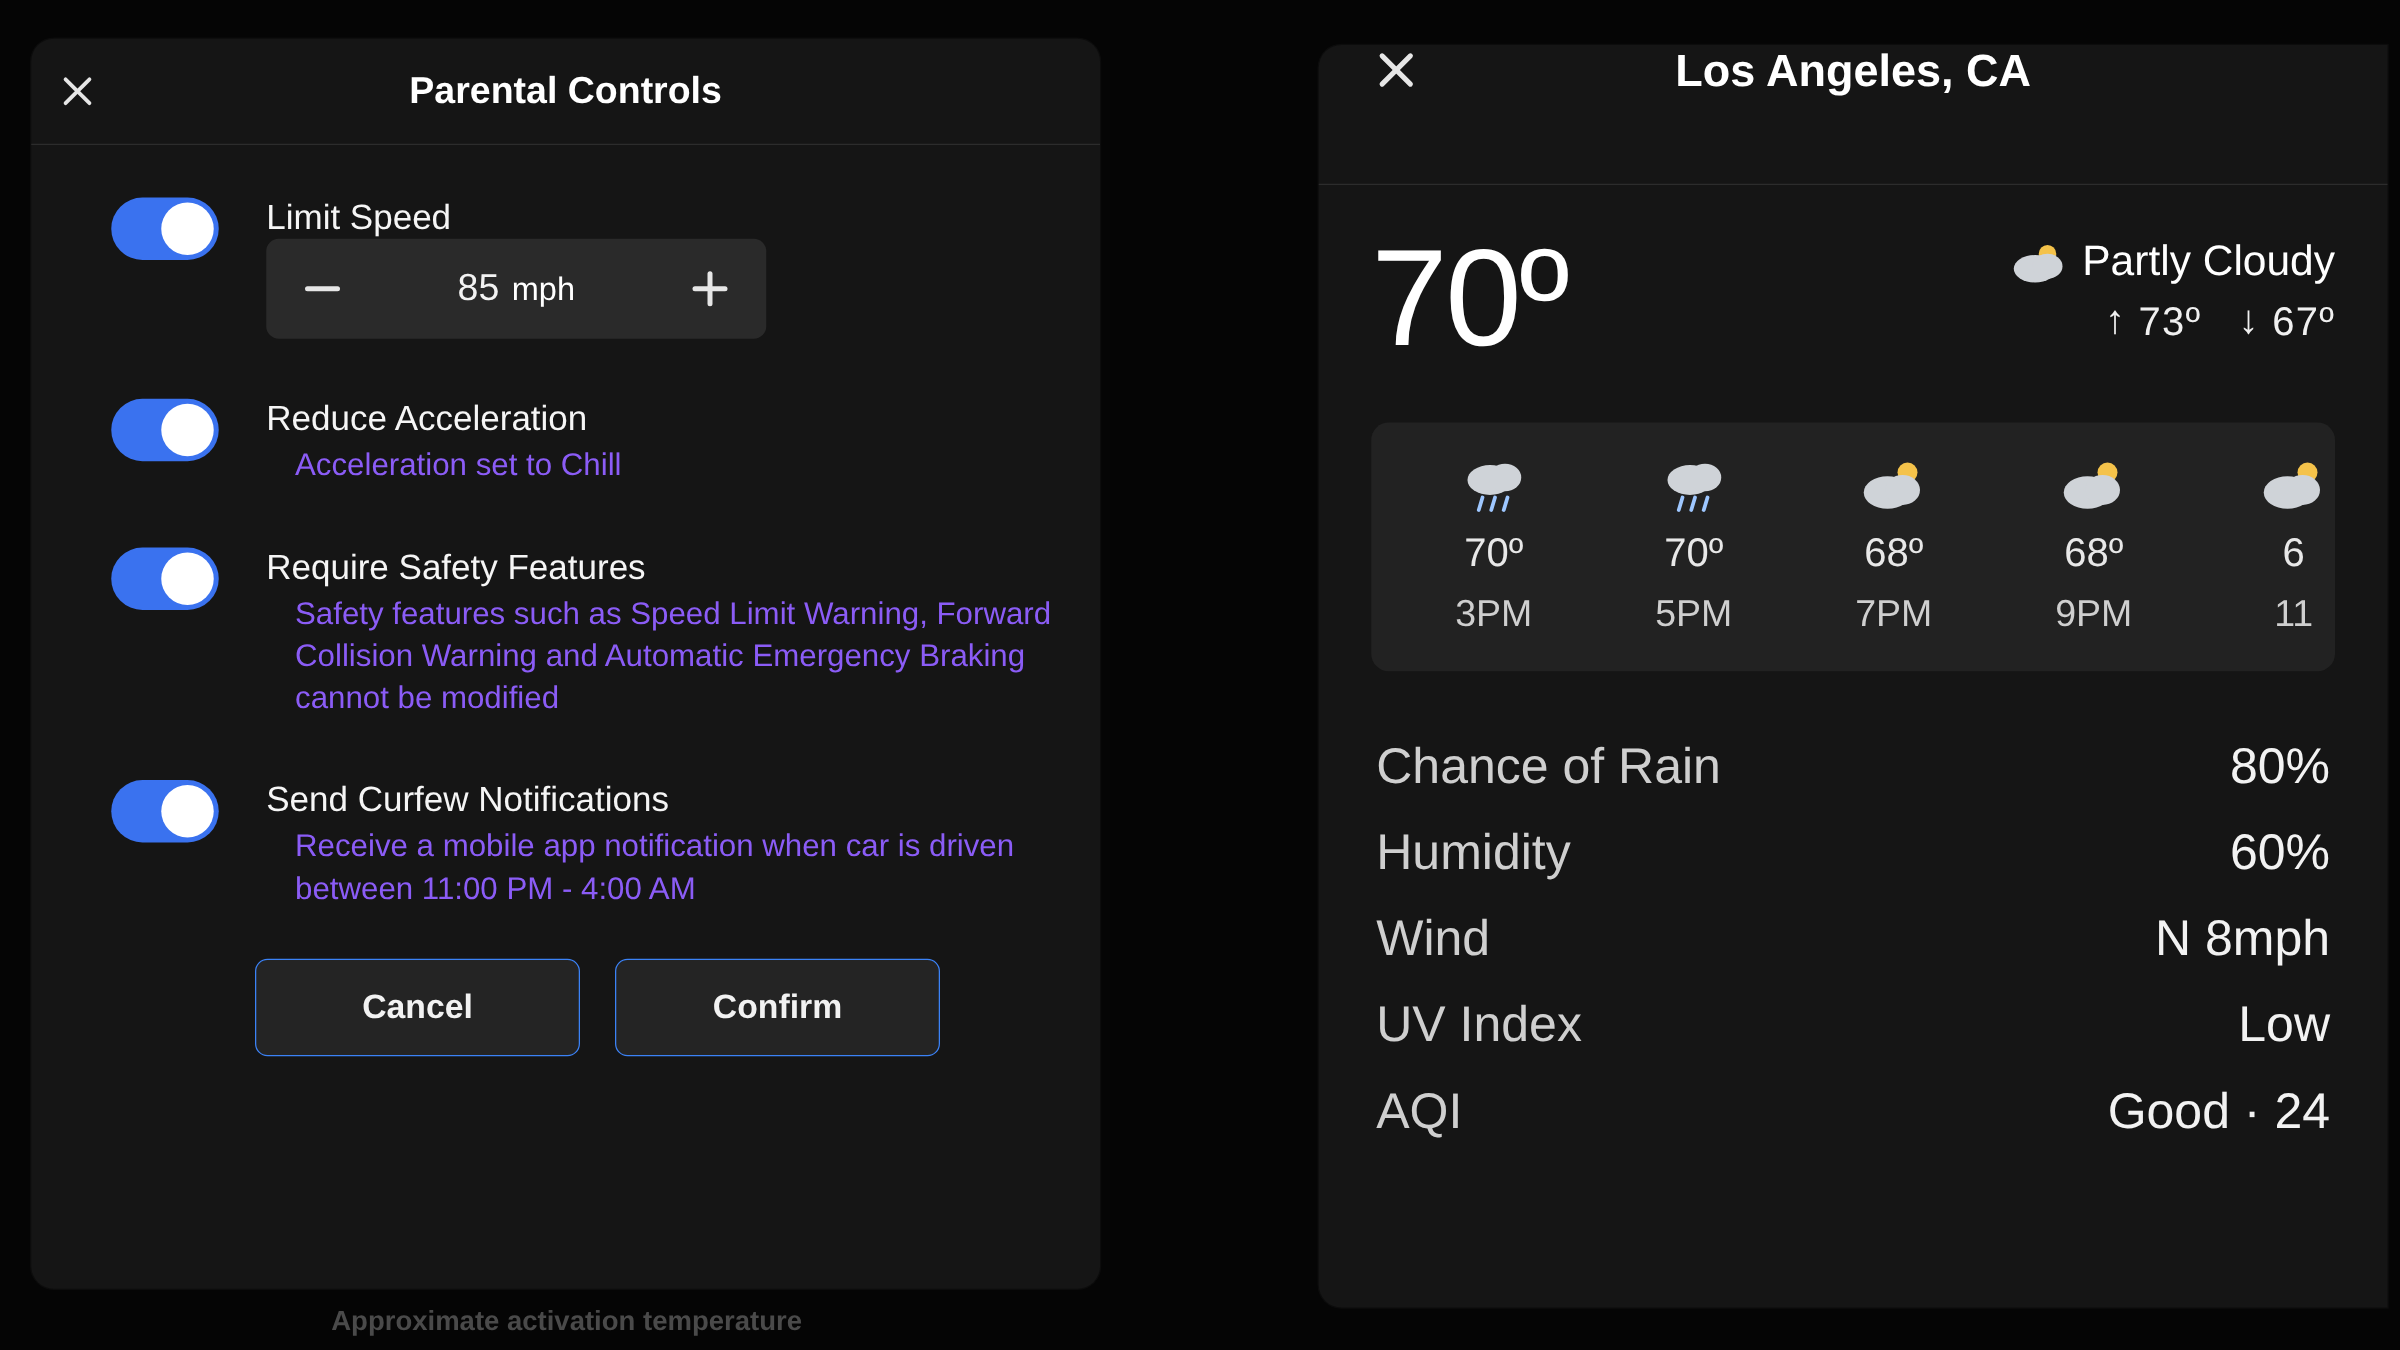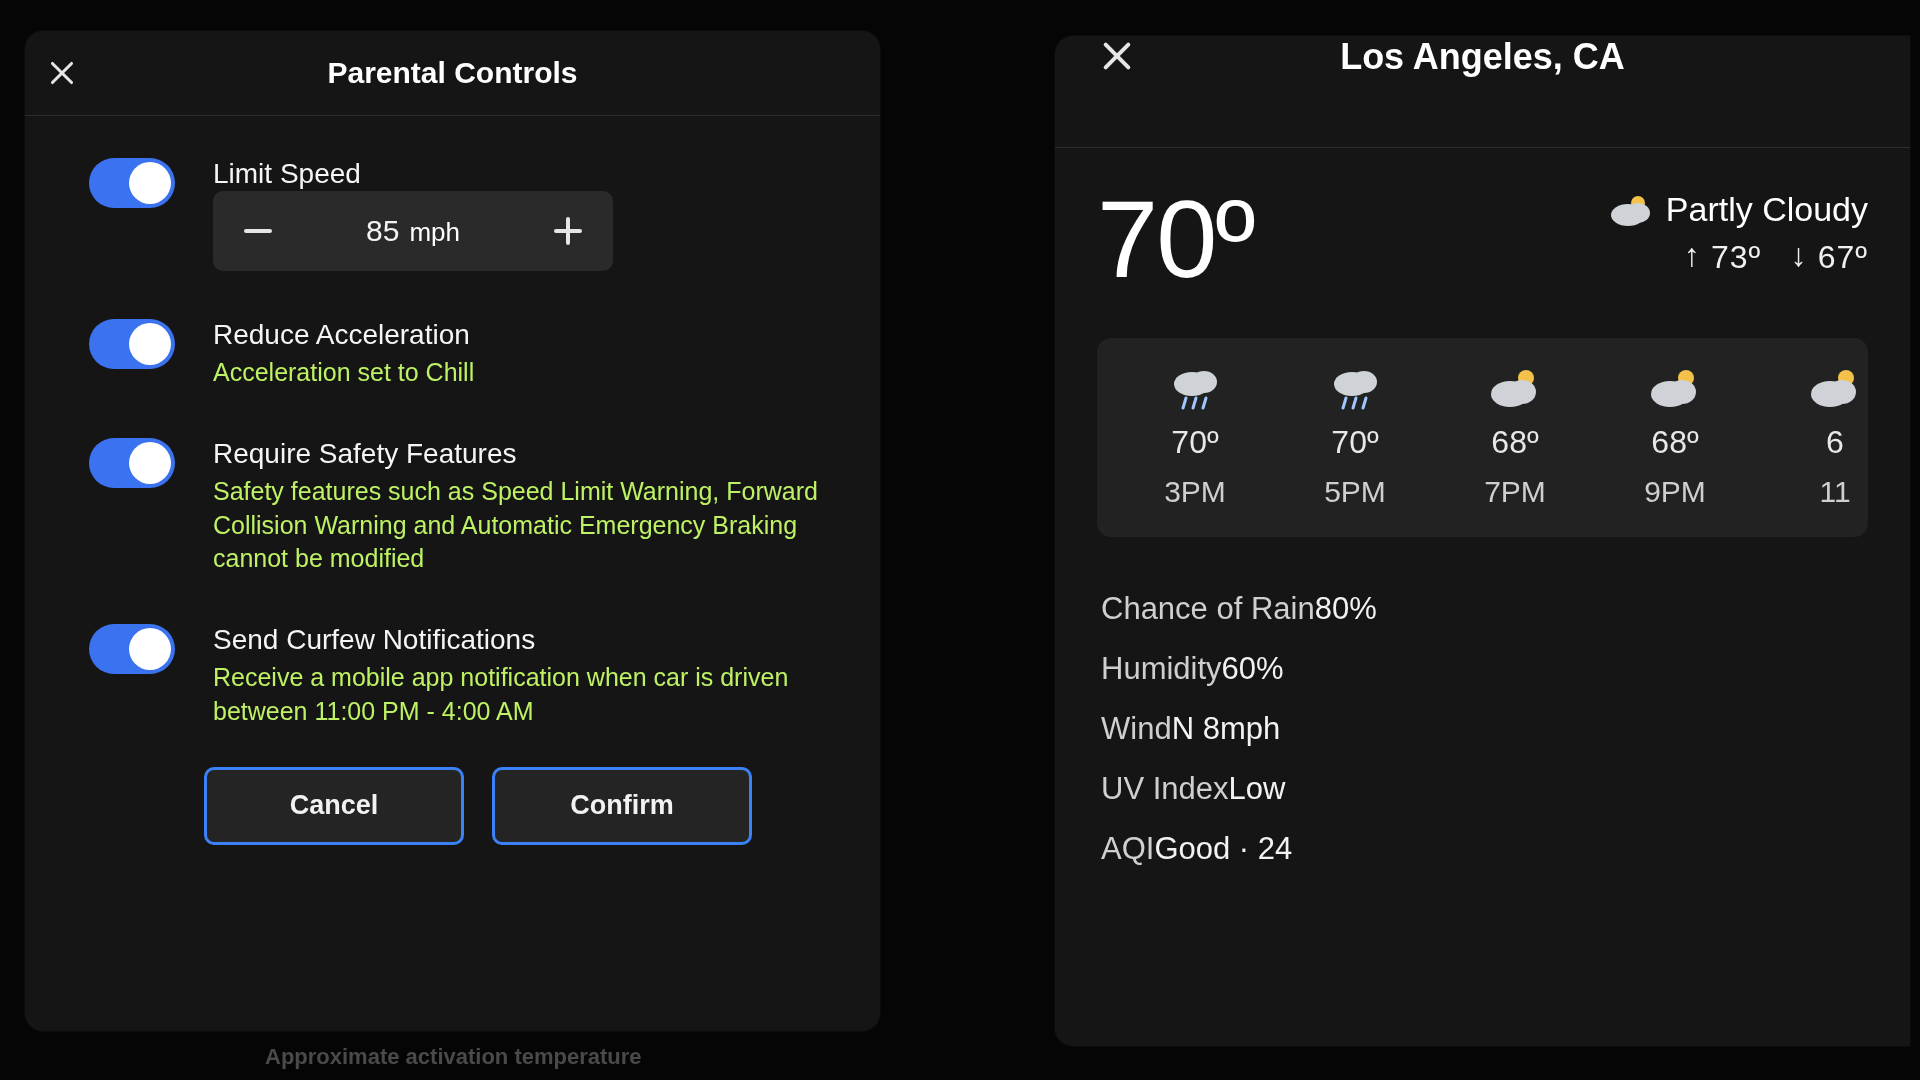--- a/index.html
+++ b/index.html
@@ -100,24 +100,25 @@
   }
   .row .content { flex: 1; }
   .row .label {
     font-size: 28px;
     font-weight: 500;
     color: #f5f5f5;
     line-height: 1.25;
   }
   .row .desc {
     font-size: 25px;
-    color: #bef264;
+    color: #8b5cf6;
     line-height: 1.35;
     margin-top: 4px;
     max-width: 610px;
+    margin-left: 23px;
   }
 
   .stepper {
     width: 400px;
     height: 80px;
     background: #2a2a2a;
     border-radius: 10px;
     display: flex;
     align-items: center;
     justify-content: space-between;
@@ -148,21 +149,21 @@
   .actions {
     display: flex;
     gap: 28px;
     padding: 0 90px 0 115px;
     margin-top: 38px;
   }
   .actions .button {
     flex: 1;
     height: 78px;
     background: #242424;
-    border: 3px solid #3b82f6;
+    border: 1px solid #3b82f6;
     border-radius: 10px;
     display: flex;
     align-items: center;
     justify-content: center;
     font-size: 27px;
     font-weight: 600;
     color: #f2f2f2;
     cursor: pointer;
   }
 
@@ -236,21 +237,22 @@
     align-items: center;
     gap: 14px;
   }
   .fc-item .fc-temp { font-size: 32px; font-weight: 500; color: #e8e8e8; }
   .fc-item .fc-time { font-size: 30px; font-weight: 500; color: #cfcfcf; }
   .fc-icon { width: 54px; height: 44px; }
 
   .stats { padding: 0 4px; }
   .stat-row {
     display: flex;
-    font-size: 31px;
+    justify-content: space-between;
+    font-size: 40px;
     color: #e6e6e6;
     padding: 12px 0;
   }
   .stat-row .k { color: #cfcfcf; }
   .stat-row .v { color: #f2f2f2; }
 
   
   .icon-partly svg, .icon-rain svg, .icon-pcloud svg { display:block; }
 </style>
 </head>

